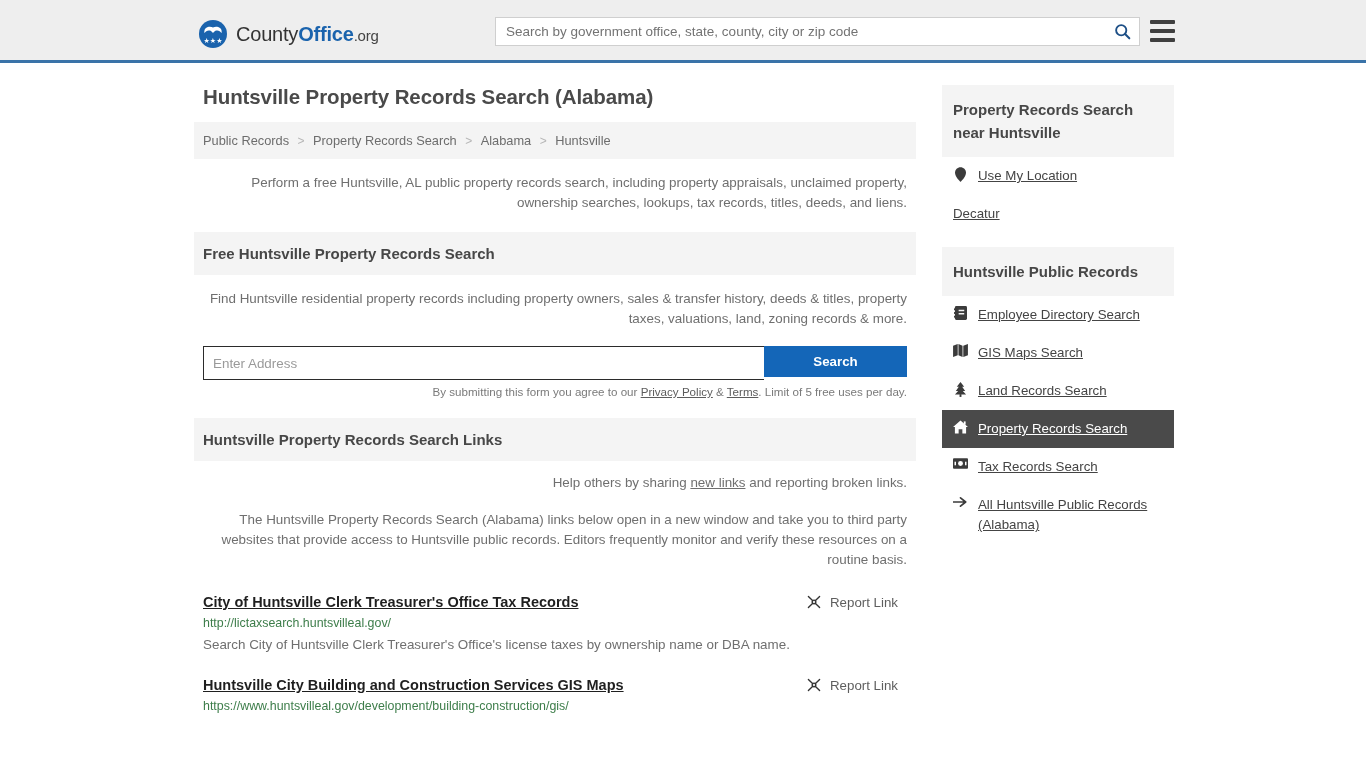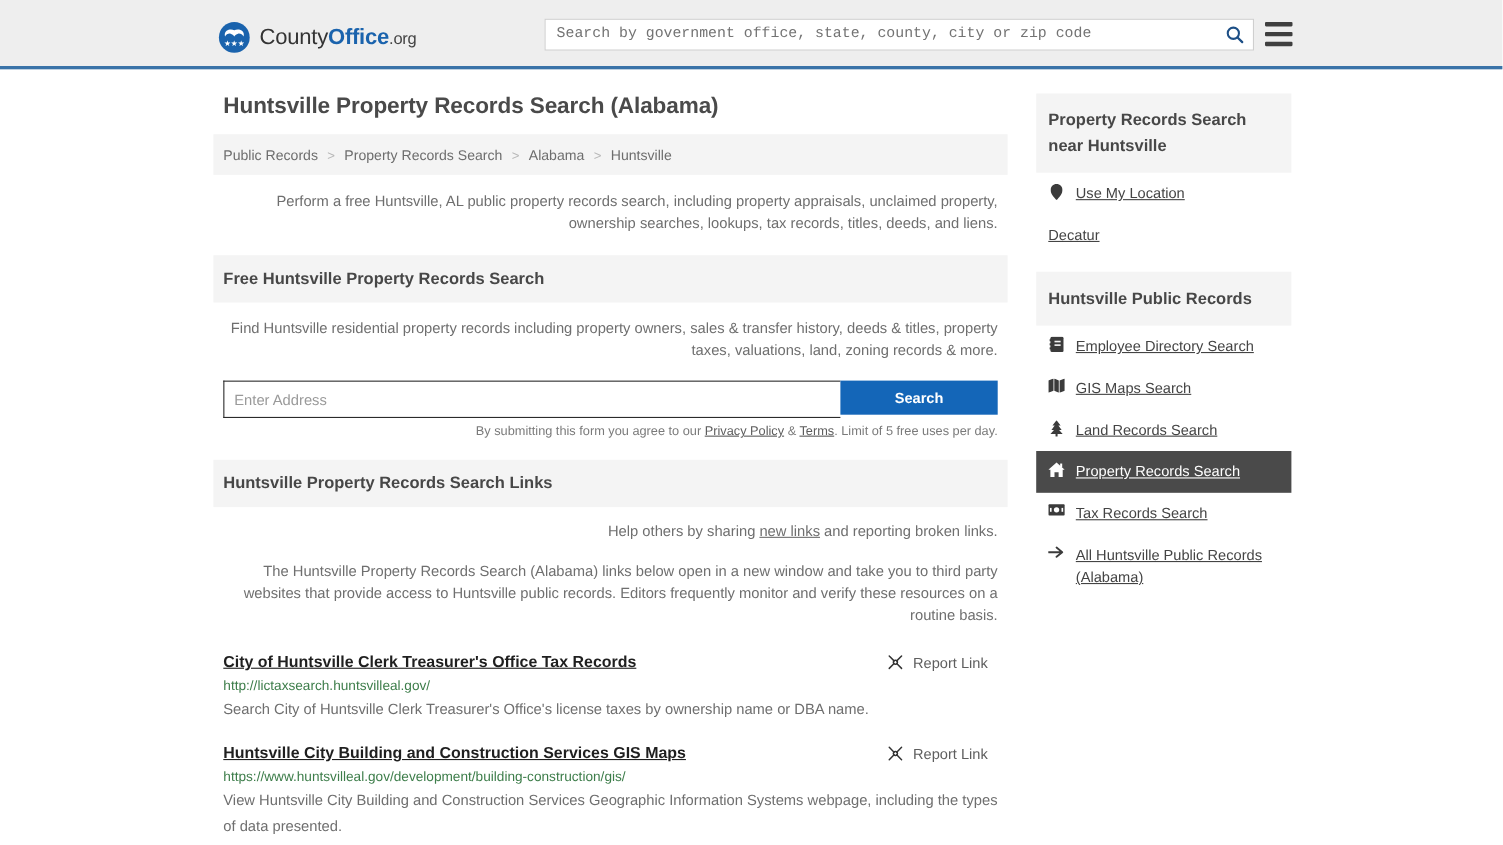--- a/index.html
+++ b/index.html
@@ -70,21 +70,21 @@
     align-items: center;
   }
   .search-box input {
     flex: 1;
     border: none;
     outline: none;
     height: 100%;
     padding: 0 10px;
     font-size: 13.5px;
     color: #333;
-    font-family: Liberation Mono, monospace;
+    font-family: Liberation Sans, sans-serif;
     background: transparent;
   }
   .search-box input::placeholder { color: #737373; }
   .search-go {
     width: 34px; height: 100%;
     display: flex; align-items: center; justify-content: center;
     cursor: pointer;
     background: transparent;
     border: none;
   }
@@ -348,21 +348,20 @@
           <div class="report-link">
             <svg width="16" height="16" viewBox="0 0 20 20">
               <path d="M3 3 L8.5 8.5 M3 17 L8.5 11.5" stroke="#333" stroke-width="1.7" fill="none" stroke-linecap="round"></path>
               <path d="M17 3 L11.5 8.5 M17 17 L11.5 11.5" stroke="#333" stroke-width="1.7" fill="none" stroke-linecap="round"></path>
               <circle cx="10" cy="10" r="2.3" fill="none" stroke="#333" stroke-width="1.7"></circle>
             </svg>
             <span>Report Link</span>
           </div>
         </div>
         <div class="result-url">https://www.huntsvilleal.gov/development/building-construction/gis/</div>
-        <div class="result-desc">View Huntsville City Building and Construction Services Geographic Information Systems webpage, including the types of data presented.</div>
       </div>
 
     </div>
 
     <div class="side-col">
 
       <div class="side-head">Property Records Search near Huntsville</div>
 
       <div class="side-list">
         <div class="side-item">

